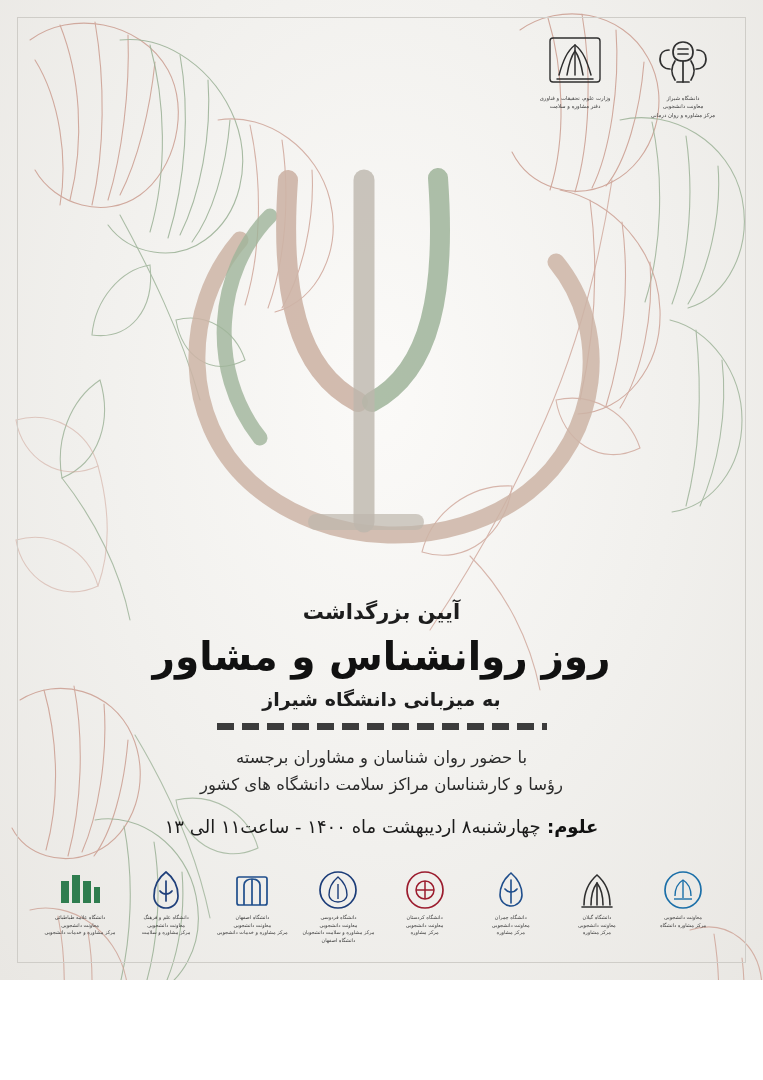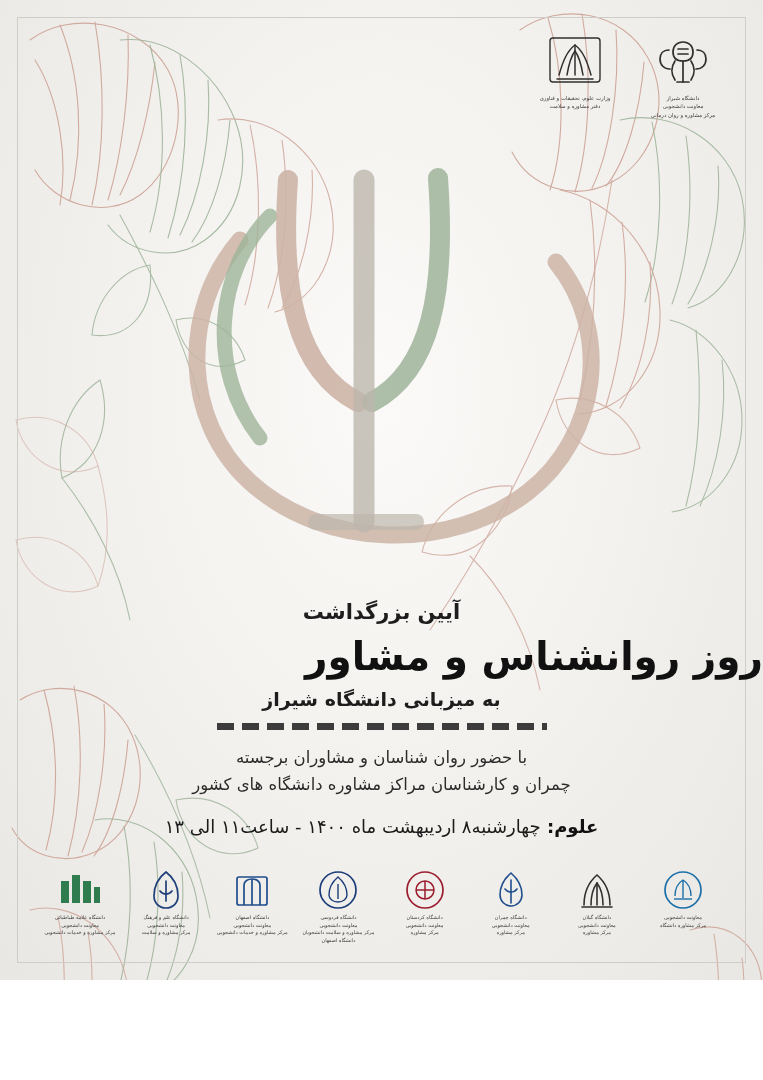--- a/index.html
+++ b/index.html
@@ -110,21 +110,20 @@
     font-weight: bold;
     color: #1d1d1d;
     letter-spacing: 0.2px;
   }
   #title-main {
     margin-top: 10px;
     font-size: 39px;
     font-weight: bold;
     color: #111;
     letter-spacing: 0.3px;
-    text-align: right;
   }
   #title-sub {
     margin-top: 9px;
     font-size: 19px;
     font-weight: bold;
     color: #1d1d1d;
     text-align: center;
   }
   #divider {
     margin: 13px auto 0;
@@ -377,21 +376,21 @@
 
   <div id="main-text">
     <div id="title-kicker">آیین بزرگداشت</div>
     <div id="title-main">روز روانشناس و مشاور</div>
     <div id="title-sub">به میزبانی دانشگاه شیراز</div>
 
     <div id="divider"></div>
 
     <div id="body-lines">
       <div class="body-line">با حضور روان شناسان و مشاوران برجسته</div>
-      <div class="body-line">چمران و کارشناسان مراکز مشاوره دانشگاه های کشور</div>
+      <div class="body-line">رؤسا و کارشناسان مراکز سلامت دانشگاه های کشور</div>
     </div>
 
     <div id="time-line">
       <span class="label">علوم:</span>
       <span class="value">چهارشنبه۸ اردیبهشت ماه ۱۴۰۰ - ساعت۱۱ الی ۱۳</span>
     </div>
 
   </div>
 
   <div id="footer-logos">

